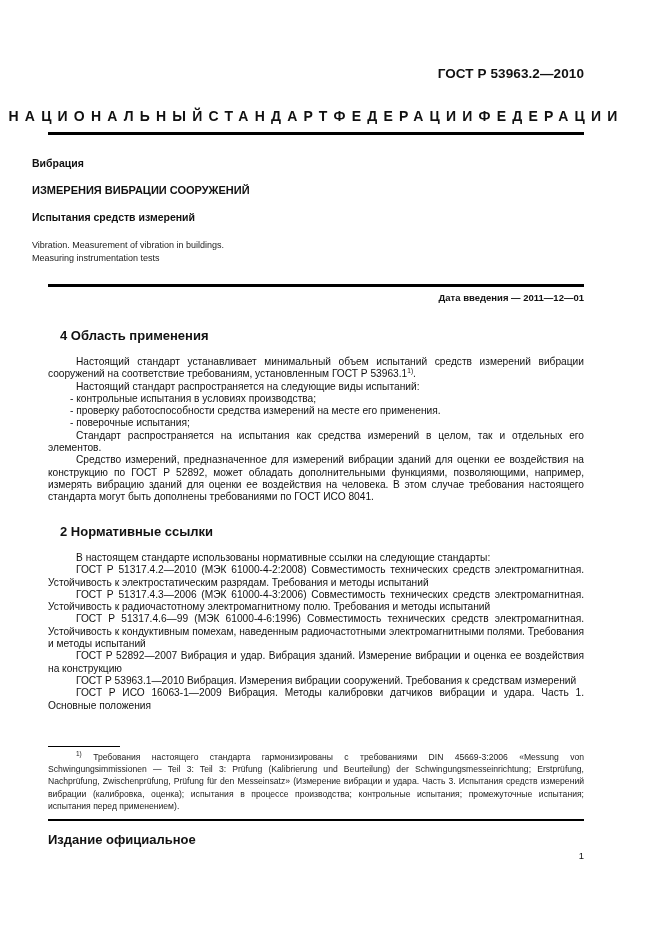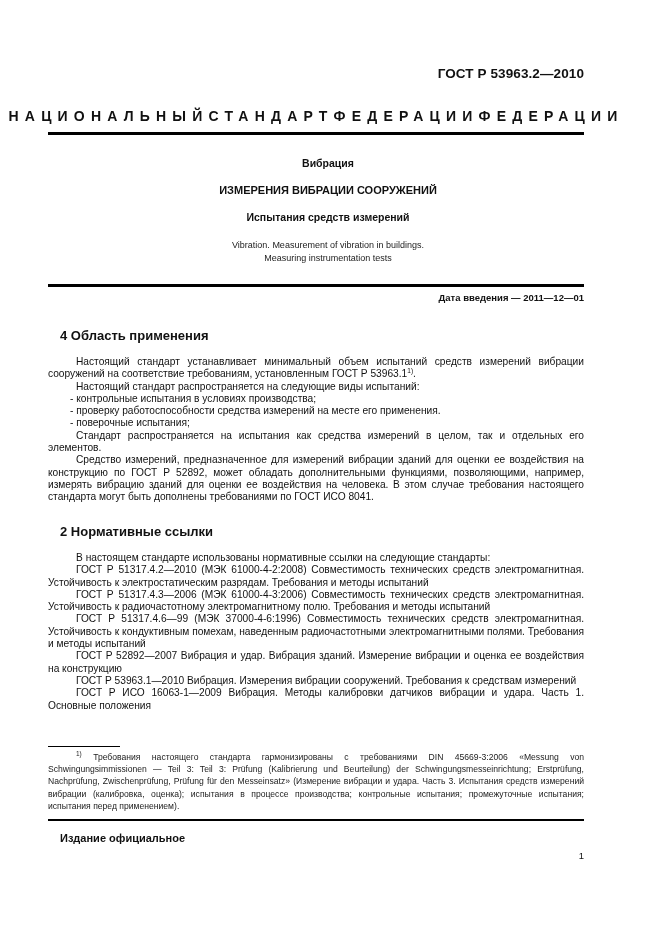--- a/index.html
+++ b/index.html
@@ -4,36 +4,36 @@
 <style>
   html, body { margin: 0; padding: 0; background: #ffffff; }
   body { width: 661px; height: 936px; position: relative; overflow: hidden;
          font-family: "Liberation Sans", sans-serif; color: #111; }
   .abs { position: absolute; }
   .header-code { right: 77px; top: 66px; font-weight: bold; font-size: 13.5px; letter-spacing: 0.1px; padding-left: 6px; }
   .national { left: 48px; width: 536px; top: 108px; font-weight: bold; font-size: 14px;
               display: flex; justify-content: center; }
   .national span { letter-spacing: 6.2px; }
   .rule-thick { left: 48px; width: 536px; height: 3px; background: #000; }
-  .center { left: 60px; width: 536px; text-align: center; }
+  .center { left: 32px; width: 536px; text-align: left; }
   .t-vib { top: 157px; font-weight: bold; font-size: 10.5px; }
   .t-main { top: 184px; font-weight: bold; font-size: 11px; }
   .t-sub { top: 211px; font-weight: bold; font-size: 10.5px; }
   .t-en { top: 239px; font-size: 9px; line-height: 13px; color: #222; }
   .date { right: 77px; top: 292px; font-weight: bold; font-size: 9.5px; margin-left: 36px; }
   .sec-h { left: 60px; font-weight: bold; font-size: 13px; }
   .para { left: 48px; width: 536px; font-size: 10.2px; line-height: 12.3px; }
   .para p { margin: 0; text-align: justify; }
   .para p.i { text-indent: 28px; }
   .para p.li { padding-left: 28px; text-indent: -6px; }
   sup { font-size: 6.5px; line-height: 0; vertical-align: 4px; }
   .fn-rule { left: 48px; width: 72px; height: 1px; background: #000; top: 746px; }
   .footnote { left: 48px; width: 536px; top: 751px; font-size: 8.6px; line-height: 12.2px; color: #222; }
   .footnote p { margin: 0; text-align: justify; text-indent: 28px; }
-  .edition { left: 60px; top: 832px; font-weight: bold; font-size: 11px; }
+  .edition { left: 48px; top: 832px; font-weight: bold; font-size: 13px; }
   .pagenum { right: 77px; top: 850px; font-size: 9.5px; }
 </style>
 </head>
 <body>
 
 <div class="abs header-code">ГОСТ Р 53963.2—2010</div>
 
 <div class="abs national">
   <span>НАЦИОНАЛЬНЫЙ</span>
   <span>СТАНДАРТ</span>
@@ -66,21 +66,21 @@
   <p class="i">Стандарт распространяется на испытания как средства измерений в целом, так и отдельных его элементов.</p>
   <p class="i">Средство измерений, предназначенное для измерений вибрации зданий для оценки ее воздействия на конструкцию по ГОСТ Р 52892, может обладать дополнительными функциями, позволяющими, например, измерять вибрацию зданий для оценки ее воздействия на человека. В этом случае требования настоящего стандарта могут быть дополнены требованиями по ГОСТ ИСО 8041.</p>
 </div>
 
 <div class="abs sec-h" style="top:524px;">2  Нормативные ссылки</div>
 
 <div class="abs para" style="top:552px;">
   <p class="i">В настоящем стандарте использованы нормативные ссылки на следующие стандарты:</p>
   <p class="i">ГОСТ Р 51317.4.2—2010 (МЭК 61000-4-2:2008) Совместимость технических средств электромагнитная. Устойчивость к электростатическим разрядам. Требования и методы испытаний</p>
   <p class="i">ГОСТ Р 51317.4.3—2006 (МЭК 61000-4-3:2006) Совместимость технических средств электромагнитная. Устойчивость к радиочастотному электромагнитному полю. Требования и методы испытаний</p>
-  <p class="i">ГОСТ Р 51317.4.6—99 (МЭК 37000-4-6:1996) Совместимость технических средств электромагнитная. Устойчивость к кондуктивным помехам, наведенным радиочастотными электромагнитными полями. Требования и методы испытаний</p>
+  <p class="i">ГОСТ Р 51317.4.6—99 (МЭК 61000-4-6:1996) Совместимость технических средств электромагнитная. Устойчивость к кондуктивным помехам, наведенным радиочастотными электромагнитными полями. Требования и методы испытаний</p>
   <p class="i">ГОСТ Р 52892—2007 Вибрация и удар. Вибрация зданий. Измерение вибрации и оценка ее воздействия на конструкцию</p>
   <p class="i">ГОСТ Р 53963.1—2010 Вибрация. Измерения вибрации сооружений. Требования к средствам измерений</p>
   <p class="i">ГОСТ Р ИСО 16063-1—2009 Вибрация. Методы калибровки датчиков вибрации и удара. Часть 1. Основные положения</p>
 </div>
 
 <div class="abs fn-rule"></div>
 
 <div class="abs footnote">
   <p><sup>1)</sup><span> Требования настоящего стандарта гармонизированы с требованиями DIN 45669-3:2006 «Messung von Schwingungsimmissionen — Teil 3: Teil 3: Prüfung (Kalibrierung und Beurteilung) der Schwingungsmesseinrichtung; Erstprüfung, Nachprüfung, Zwischenprüfung, Prüfung für den Messeinsatz» (Измерение вибрации и удара. Часть 3. Испытания средств измерений вибрации (калибровка, оценка); испытания в процессе производства; контрольные испытания; промежуточные испытания; испытания перед применением).</span></p>
 </div>

